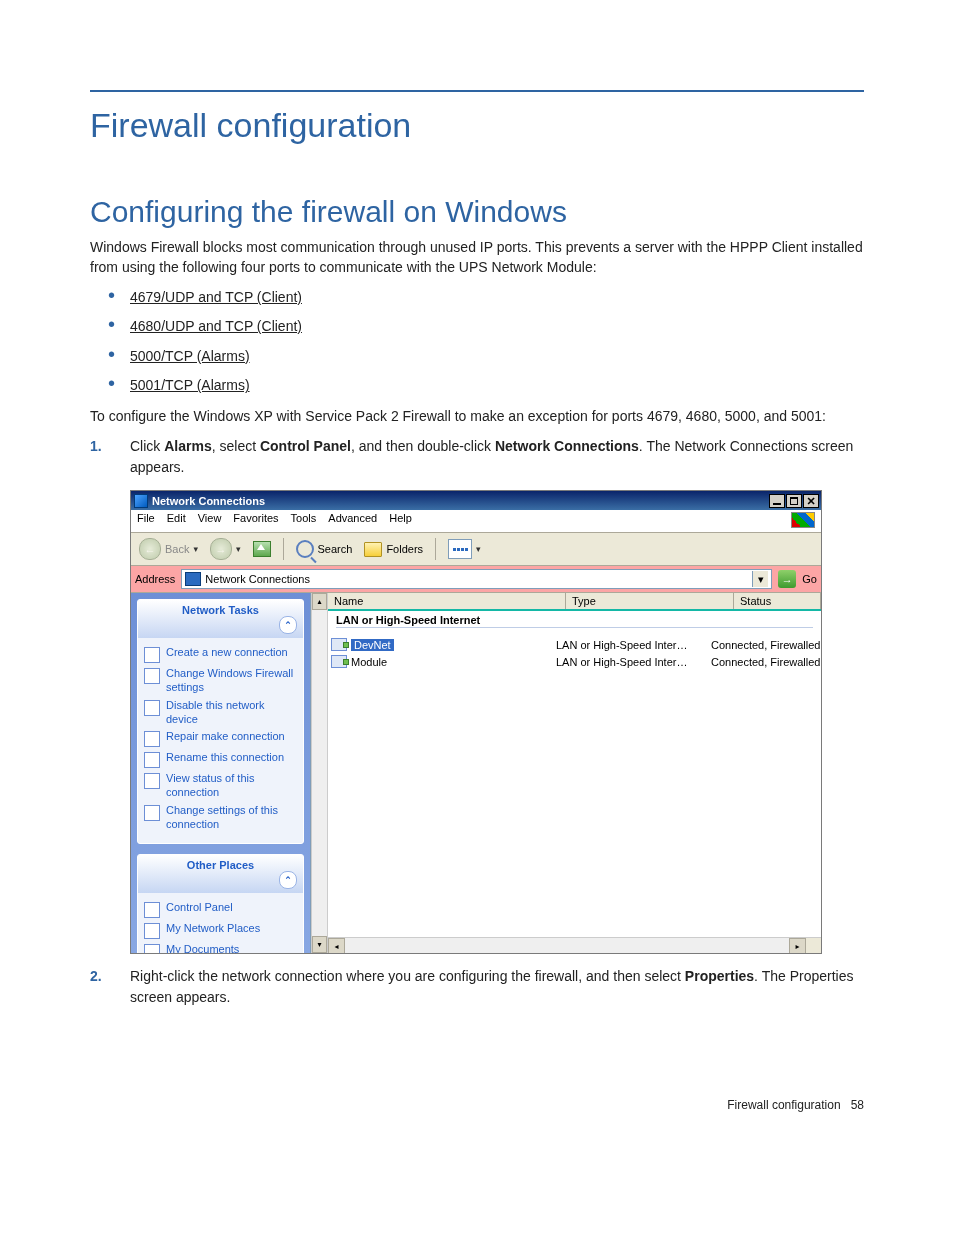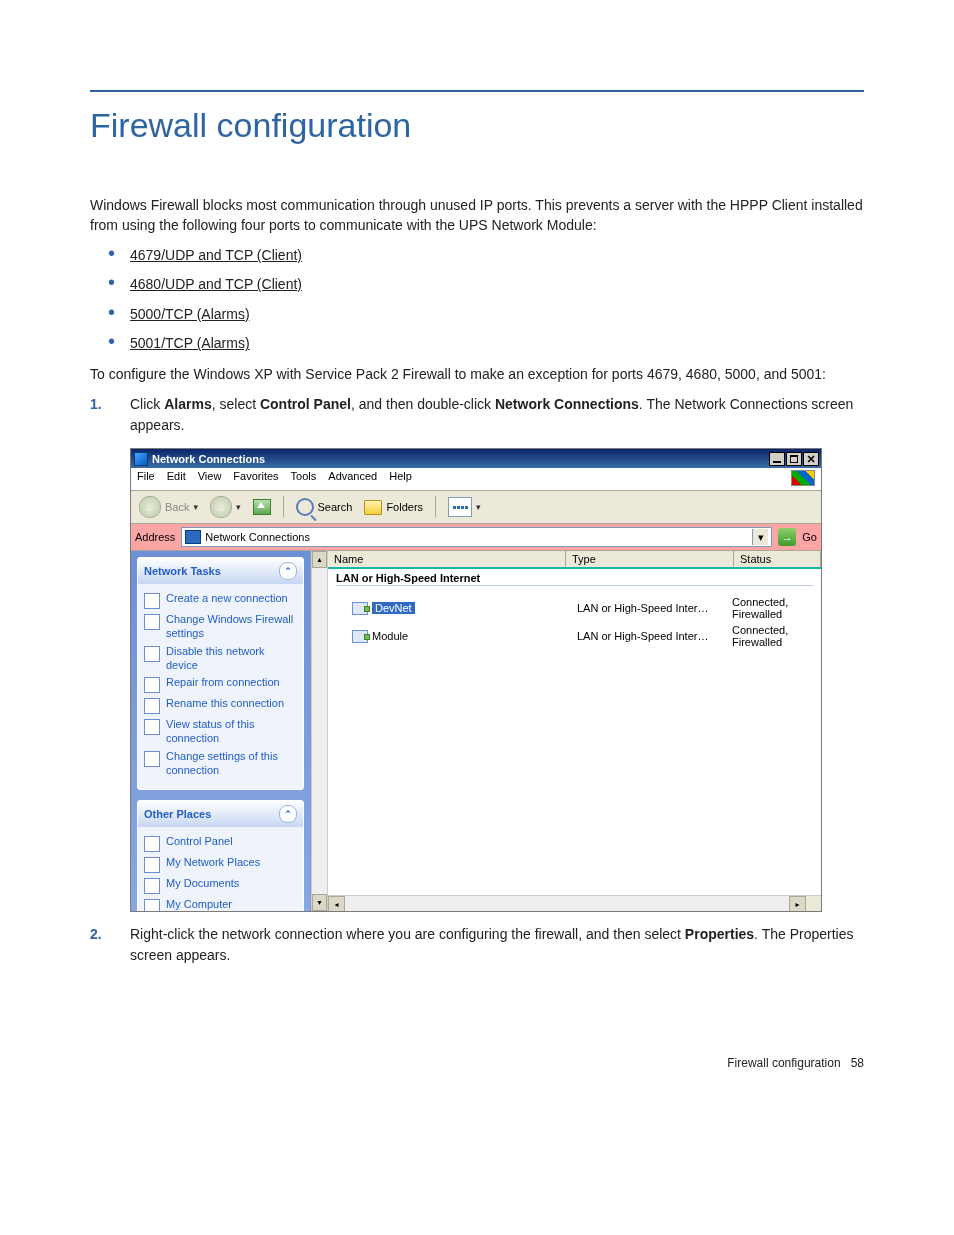--- a/index.html
+++ b/index.html
@@ -224,21 +224,21 @@
     background:#eff3fb;
     border:1px solid #fff;
     border-radius:3px;
     margin-bottom:10px;
     overflow:hidden;
   }
   .taskhead {
     background: linear-gradient(#fff,#c6d6f3);
     color:#215dc6; font-weight:bold;
     padding:4px 6px;
-    display:flex; align-items:center;
+    display:flex; align-items:center;flex-direction:column;
   }
   .taskhead .chevron{
     margin-left:auto; width:16px;height:16px;border-radius:8px;
     background:#fff;border:1px solid #9ab4e6;
     display:flex;align-items:center;justify-content:center;color:#215dc6;font-size:9px;
   }
   .tasklist{padding:4px 6px 8px 6px;}
   .tasklist .ti{
     display:flex; gap:6px; align-items:flex-start;
     color:#215dc6; margin:4px 0; line-height:1.25;
@@ -256,21 +256,21 @@
   }
   .cols div{padding:2px 6px;border-right:1px solid #aca899;}
   .c-name{flex:0 0 225px;}
   .c-type{flex:0 0 155px;}
   .c-status{flex:1;}
   .grouphead{
     font-weight:bold; padding:3px 8px 2px 8px;
   }
   .grouphead .line{border-bottom:1px solid #bfcde6;margin-top:1px;}
   .row{display:flex;align-items:center;padding:2px 0;}
-  .row .rn{flex:0 0 225px;display:flex;align-items:center;gap:4px;padding-left:24px;}
+  .row .rn{flex:0 0 225px;display:flex;align-items:center;gap:4px;padding-left:3px;}
   .row .rt{flex:0 0 155px;}
   .row .rs{flex:1;}
   .sel{background:#316ac5;color:#fff;}
   .nic{
     width:14px;height:11px;background:#dfe8f6;border:1px solid #6d8fd6;position:relative;
   }
   .nic::after{content:"";position:absolute;right:-3px;top:3px;width:4px;height:4px;background:#6fbf4f;border:1px solid #3b7f2e;}
   .hscroll{
     position:absolute;left:0;right:0;bottom:0;height:15px;background:#efefef;border-top:1px solid #ccc;
     display:flex;
@@ -284,20 +284,21 @@
     font-size: 12px;
   }
 </style>
 </head>
 <body>
 
 <div class="page">
   <div class="rule"></div>
   <h1 class="h1">Firewall configuration</h1>
 
+  <h2 class="h2">Configuring the firewall on Windows</h2>
 
 
   <p class="body-p">Windows Firewall blocks most communication through unused IP ports. This prevents a server with the HPPP Client installed from using the following four ports to communicate with the UPS Network Module:</p>
 
   <ul class="bullets">
     <li>4679/UDP and TCP (Client)</li>
     <li>4680/UDP and TCP (Client)</li>
     <li>5000/TCP (Alarms)</li>
     <li>5001/TCP (Alarms)</li>
   </ul>
@@ -397,21 +398,21 @@
               <div class="ti">
                   <span class="ico"></span>
                   <span>Change Windows Firewall settings</span>
                 </div>
               <div class="ti">
                   <span class="ico"></span>
                   <span>Disable this network device</span>
                 </div>
               <div class="ti">
                   <span class="ico"></span>
-                  <span>Repair from connection</span>
+                  <span>Repair make connection</span>
                 </div>
               <div class="ti">
                   <span class="ico"></span>
                   <span>Rename this connection</span>
                 </div>
               <div class="ti">
                   <span class="ico"></span>
                   <span>View status of this connection</span>
                 </div>
               <div class="ti">

